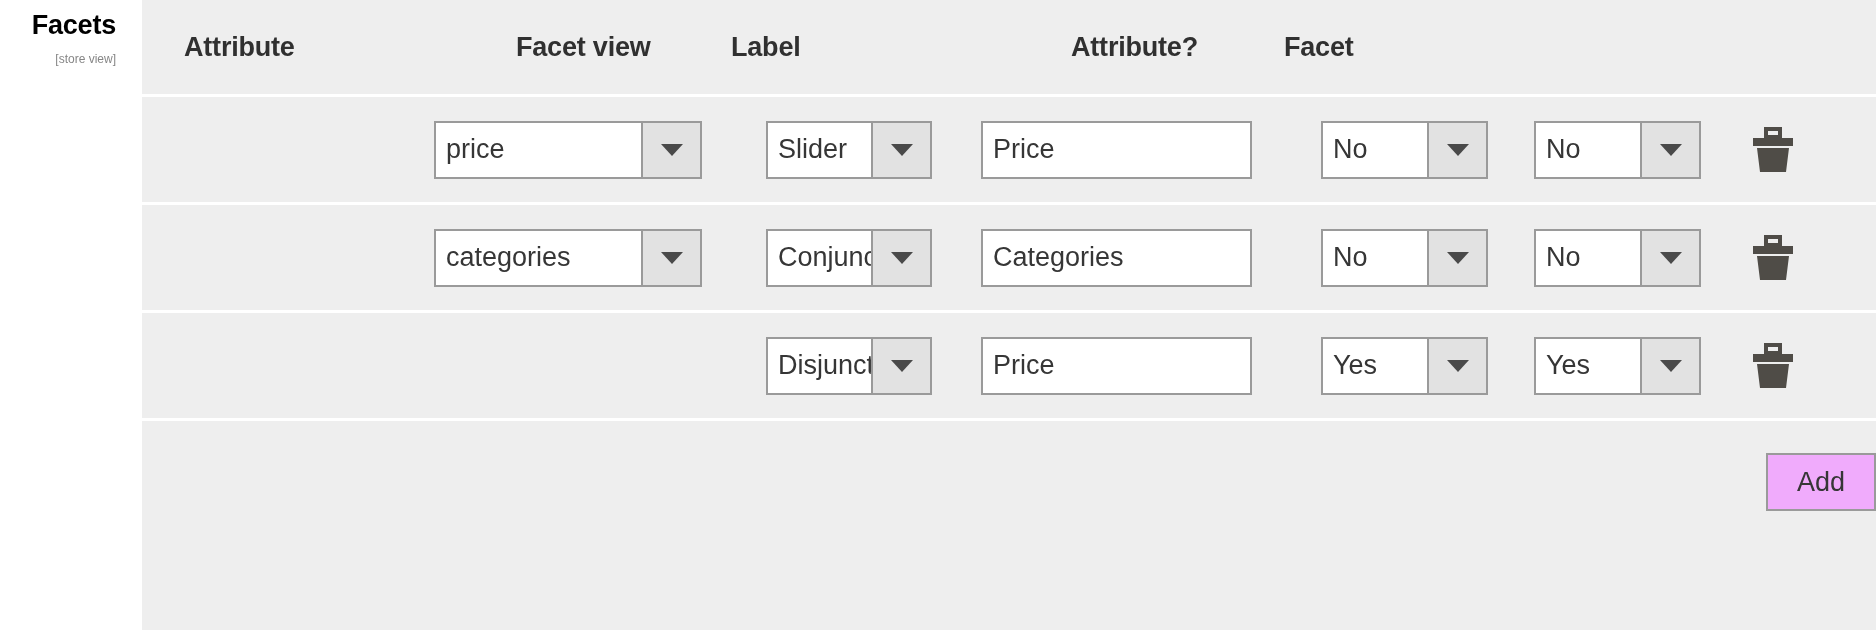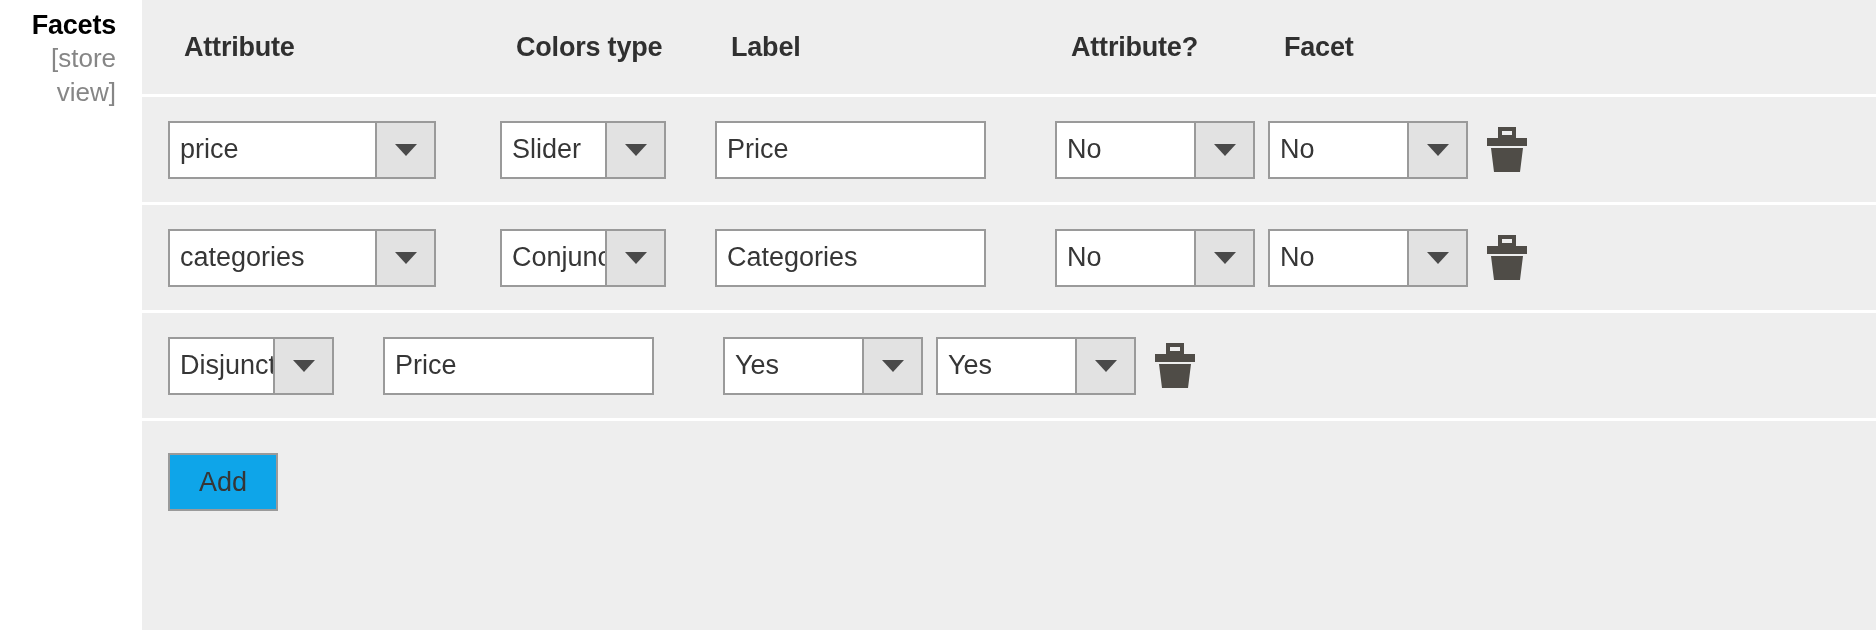--- a/index.html
+++ b/index.html
@@ -34,42 +34,43 @@
     background: #ffffff;
   }
   .gutter-title {
     font-size: 27px;
     font-weight: bold;
     color: #000000;
     line-height: 1.15;
     letter-spacing: -0.2px;
   }
   .gutter-scope {
-    font-size: 26px;
+    font-size: 12px;
     color: #868686;
     line-height: 1.3;
-    margin-top: 1px;
+    margin-top: 11px;
   }
 
   
   .panel {
     flex: 1 1 auto;
     background: #eeeeee;
     min-height: 630px;
     box-sizing: border-box;
   }
 
   .grid-row {
     display: flex;
     align-items: center;
     background: #eeeeee;
     box-sizing: border-box;
   }
   .grid-row + .grid-row {
     border-top: 3px solid #ffffff;
+    justify-content: flex-end;
   }
 
   .header-row {
     height: 94px;
     padding-left: 42px;
   }
   .data-row {
     height: 108px;
     padding-left: 26px;
   }
@@ -132,21 +133,21 @@
     width: 0;
     height: 0;
     border-left: 11px solid transparent;
     border-right: 11px solid transparent;
     border-top: 12px solid #4a4a4a;
   }
 
   .sel-attr  { width: 268px; }
   .sel-type  { width: 166px; }
   .sel-type .select-value { padding-right: 0; border-radius: 22px; }
-  .sel-yesno { width: 200px; }
+  .sel-yesno { width: 167px; }
 
   
   .textinput {
     width: 271px;
     height: 58px;
     box-sizing: border-box;
     border: 2px solid #9a9a9a;
     background: #ffffff;
     font-family: "Liberation Sans", sans-serif;
     font-size: 27px;
@@ -174,21 +175,21 @@
   .trash-btn svg { display: block; }
 
   
   .add-button {
     display: inline-flex;
     align-items: center;
     justify-content: center;
     min-width: 110px;
     height: 58px;
     padding: 0 20px;
-    background: #0ea5e9;
+    background: #f0abfc;
     border: 2px solid #9a9a9a;
     box-sizing: border-box;
     font-family: "Liberation Sans", sans-serif;
     font-size: 27px;
     color: #363636;
     cursor: pointer;
   }
 </style>
 </head>
 <body>
@@ -197,21 +198,21 @@
 
   <div class="gutter">
     <div class="gutter-title">Facets</div>
     <div class="gutter-scope">[store view]</div>
   </div>
 
   <div class="panel">
 
     <div class="grid-row header-row">
       <div class="c-attr col-head">Attribute</div>
-      <div class="c-type col-head">Colors type</div>
+      <div class="c-type col-head">Facet view</div>
       <div class="c-label col-head">Label</div>
       <div class="c-search col-head">Attribute?</div>
       <div class="c-action col-head">Facet</div>
     </div>
 
     <div class="grid-row data-row">
       <div class="c-attr">
         <div class="select sel-attr">
           <span class="select-value">price</span>
           <span class="select-arrow"></span>

